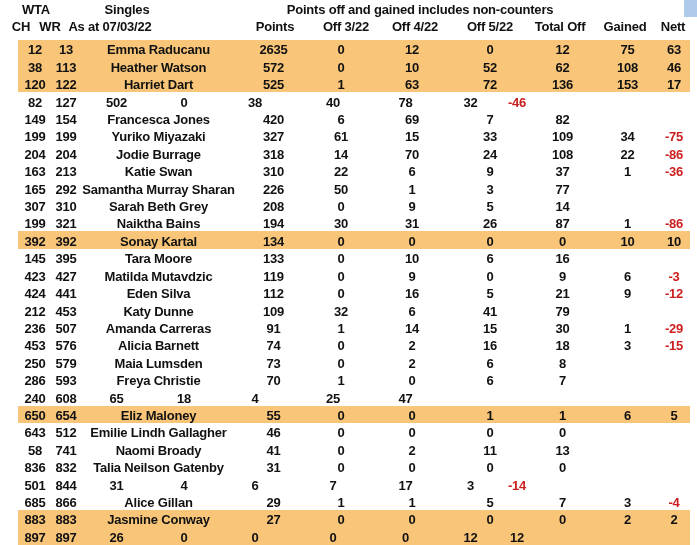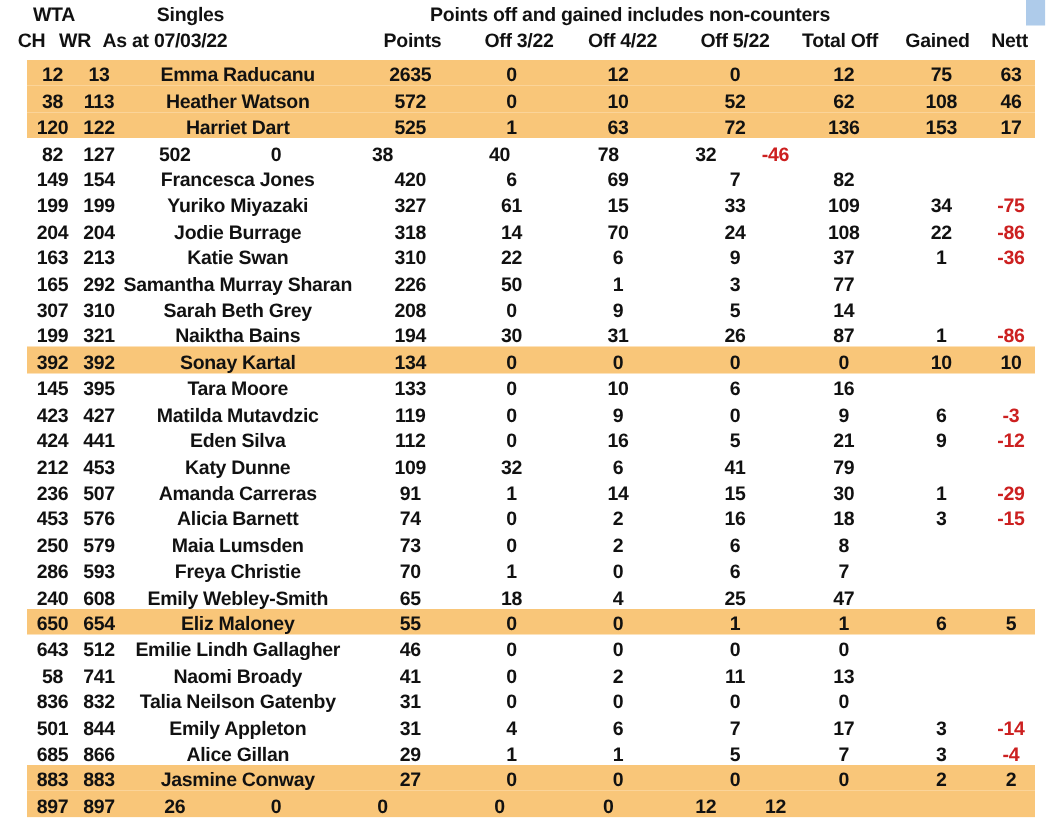--- a/index.html
+++ b/index.html
@@ -298,21 +298,20 @@
         <div class="cell c4">1</div>
         <div class="cell c5">0</div>
         <div class="cell c6">6</div>
         <div class="cell c7">7</div>
         <div class="cell c8"></div>
         <div class="cell c9"></div>
       </div>
       <div class="row">
         <div class="cell c0">240</div>
         <div class="cell c1">608</div>
-        <div class="cell c2">Emily Webley-Smith</div>
         <div class="cell c3">65</div>
         <div class="cell c4">18</div>
         <div class="cell c5">4</div>
         <div class="cell c6">25</div>
         <div class="cell c7">47</div>
         <div class="cell c8"></div>
         <div class="cell c9"></div>
       </div>
       <div class="row hl">
         <div class="cell c0">650</div>
@@ -358,21 +357,20 @@
         <div class="cell c4">0</div>
         <div class="cell c5">0</div>
         <div class="cell c6">0</div>
         <div class="cell c7">0</div>
         <div class="cell c8"></div>
         <div class="cell c9"></div>
       </div>
       <div class="row">
         <div class="cell c0">501</div>
         <div class="cell c1">844</div>
-        <div class="cell c2">Emily Appleton</div>
         <div class="cell c3">31</div>
         <div class="cell c4">4</div>
         <div class="cell c5">6</div>
         <div class="cell c6">7</div>
         <div class="cell c7">17</div>
         <div class="cell c8">3</div>
         <div class="cell c9 neg">-14</div>
       </div>
       <div class="row">
         <div class="cell c0">685</div>

